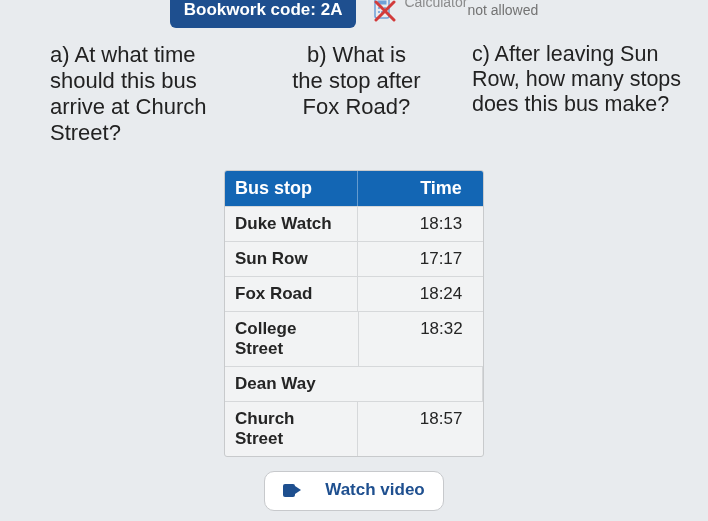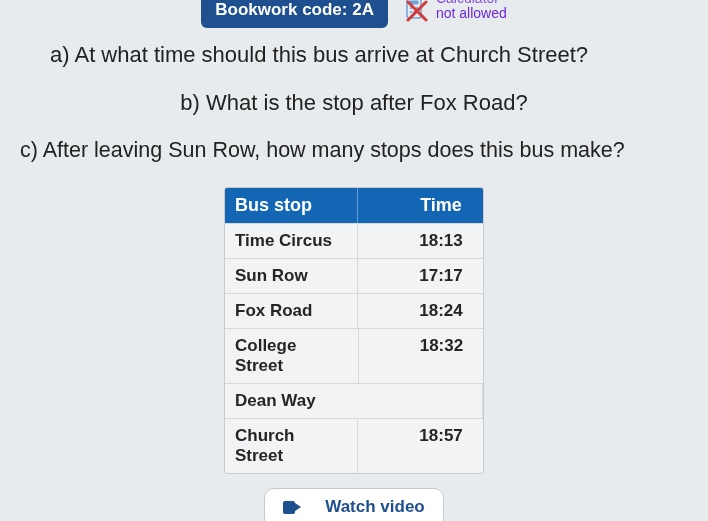--- a/index.html
+++ b/index.html
@@ -35,30 +35,30 @@
       margin-top: 2px;
     }
     .calc-icon {
       position: relative;
       width: 28px;
       height: 28px;
     }
     .calc-icon svg { display: block; }
     .calc-text {
       display: flex;
-      flex-direction: column;
+      flex-direction: row;
       line-height: 1.05;
       font-size: 14px;
-      color: #6d28d9;
+      color: #737373;
     }
     .calc-text .line1 { margin-top: -8px; opacity: 0.8; }
     .questions {
       margin-top: 14px;
       display: flex;
-      flex-direction: column;
+      flex-direction: row;
       gap: 22px;
     }
     .q {
       font-size: 22px;
       color: #222;
       text-align: center;
       padding: 0 8px;
     }
     .q-a { padding-left: 50px; text-align: left; }
     .q-c { padding-left: 20px; text-align: left; font-size: 21.5px; }
@@ -82,21 +82,21 @@
       color: #252525;
     }
     .c-stop {
       flex: 1 1 auto;
       border-right: 1px solid #d6d8da;
       font-weight: 600;
     }
     .c-time {
       width: 84px;
       text-align: center;
-      font-weight: 700;
+      font-weight: 400;
     }
     .t-header {
       background: #1366b4;
       color: #ffffff;
     }
     .t-header .t-cell {
       color: #ffffff;
       font-weight: 700;
       font-size: 18px;
       border-right-color: rgba(255,255,255,0.35);
@@ -166,21 +166,21 @@
   <div class="q">b) What is the stop after Fox Road?</div>
   <div class="q q-c">c) After leaving Sun Row, how many stops does this bus make?</div>
 </div>
 
 <div class="table-wrap">
   <div class="t-row t-header">
     <div class="t-cell c-stop">Bus stop</div>
     <div class="t-cell c-time">Time</div>
   </div>
   <div class="t-row">
-    <div class="t-cell c-stop">Time Circus</div>
+    <div class="t-cell c-stop">Duke Watch</div>
     <div class="t-cell c-time">18:13</div>
   </div>
   <div class="t-row">
     <div class="t-cell c-stop">Sun Row</div>
     <div class="t-cell c-time">17:17</div>
   </div>
   <div class="t-row">
     <div class="t-cell c-stop">Fox Road</div>
     <div class="t-cell c-time">18:24</div>
   </div>

